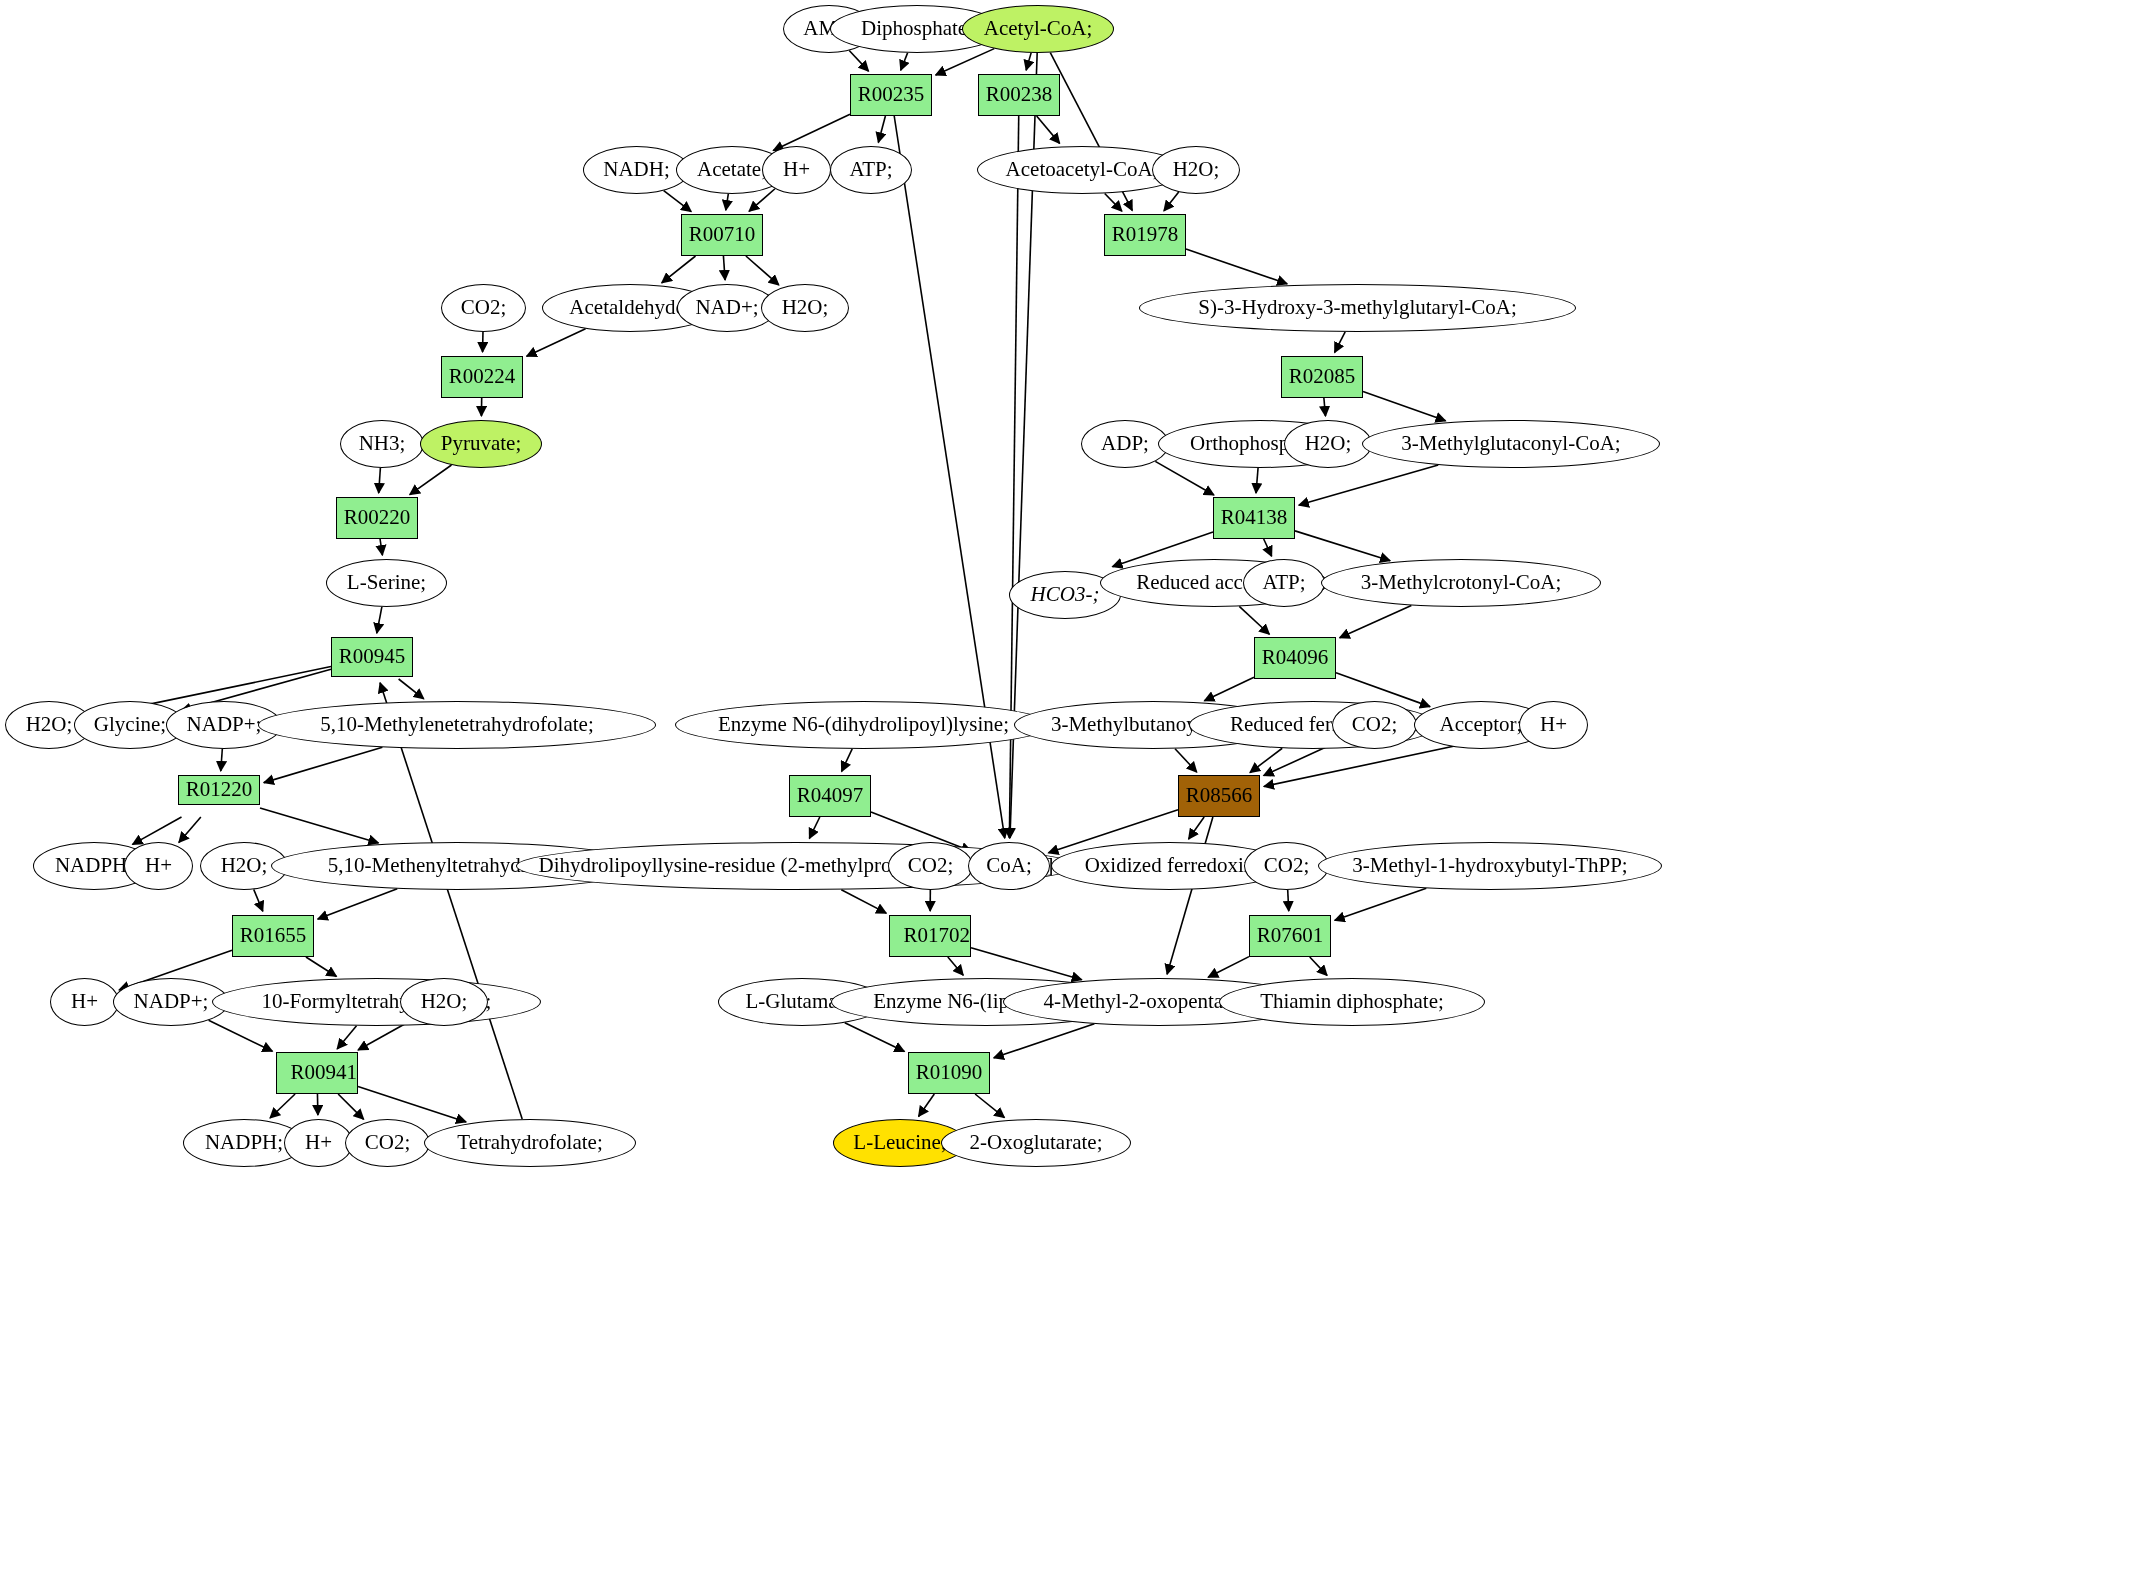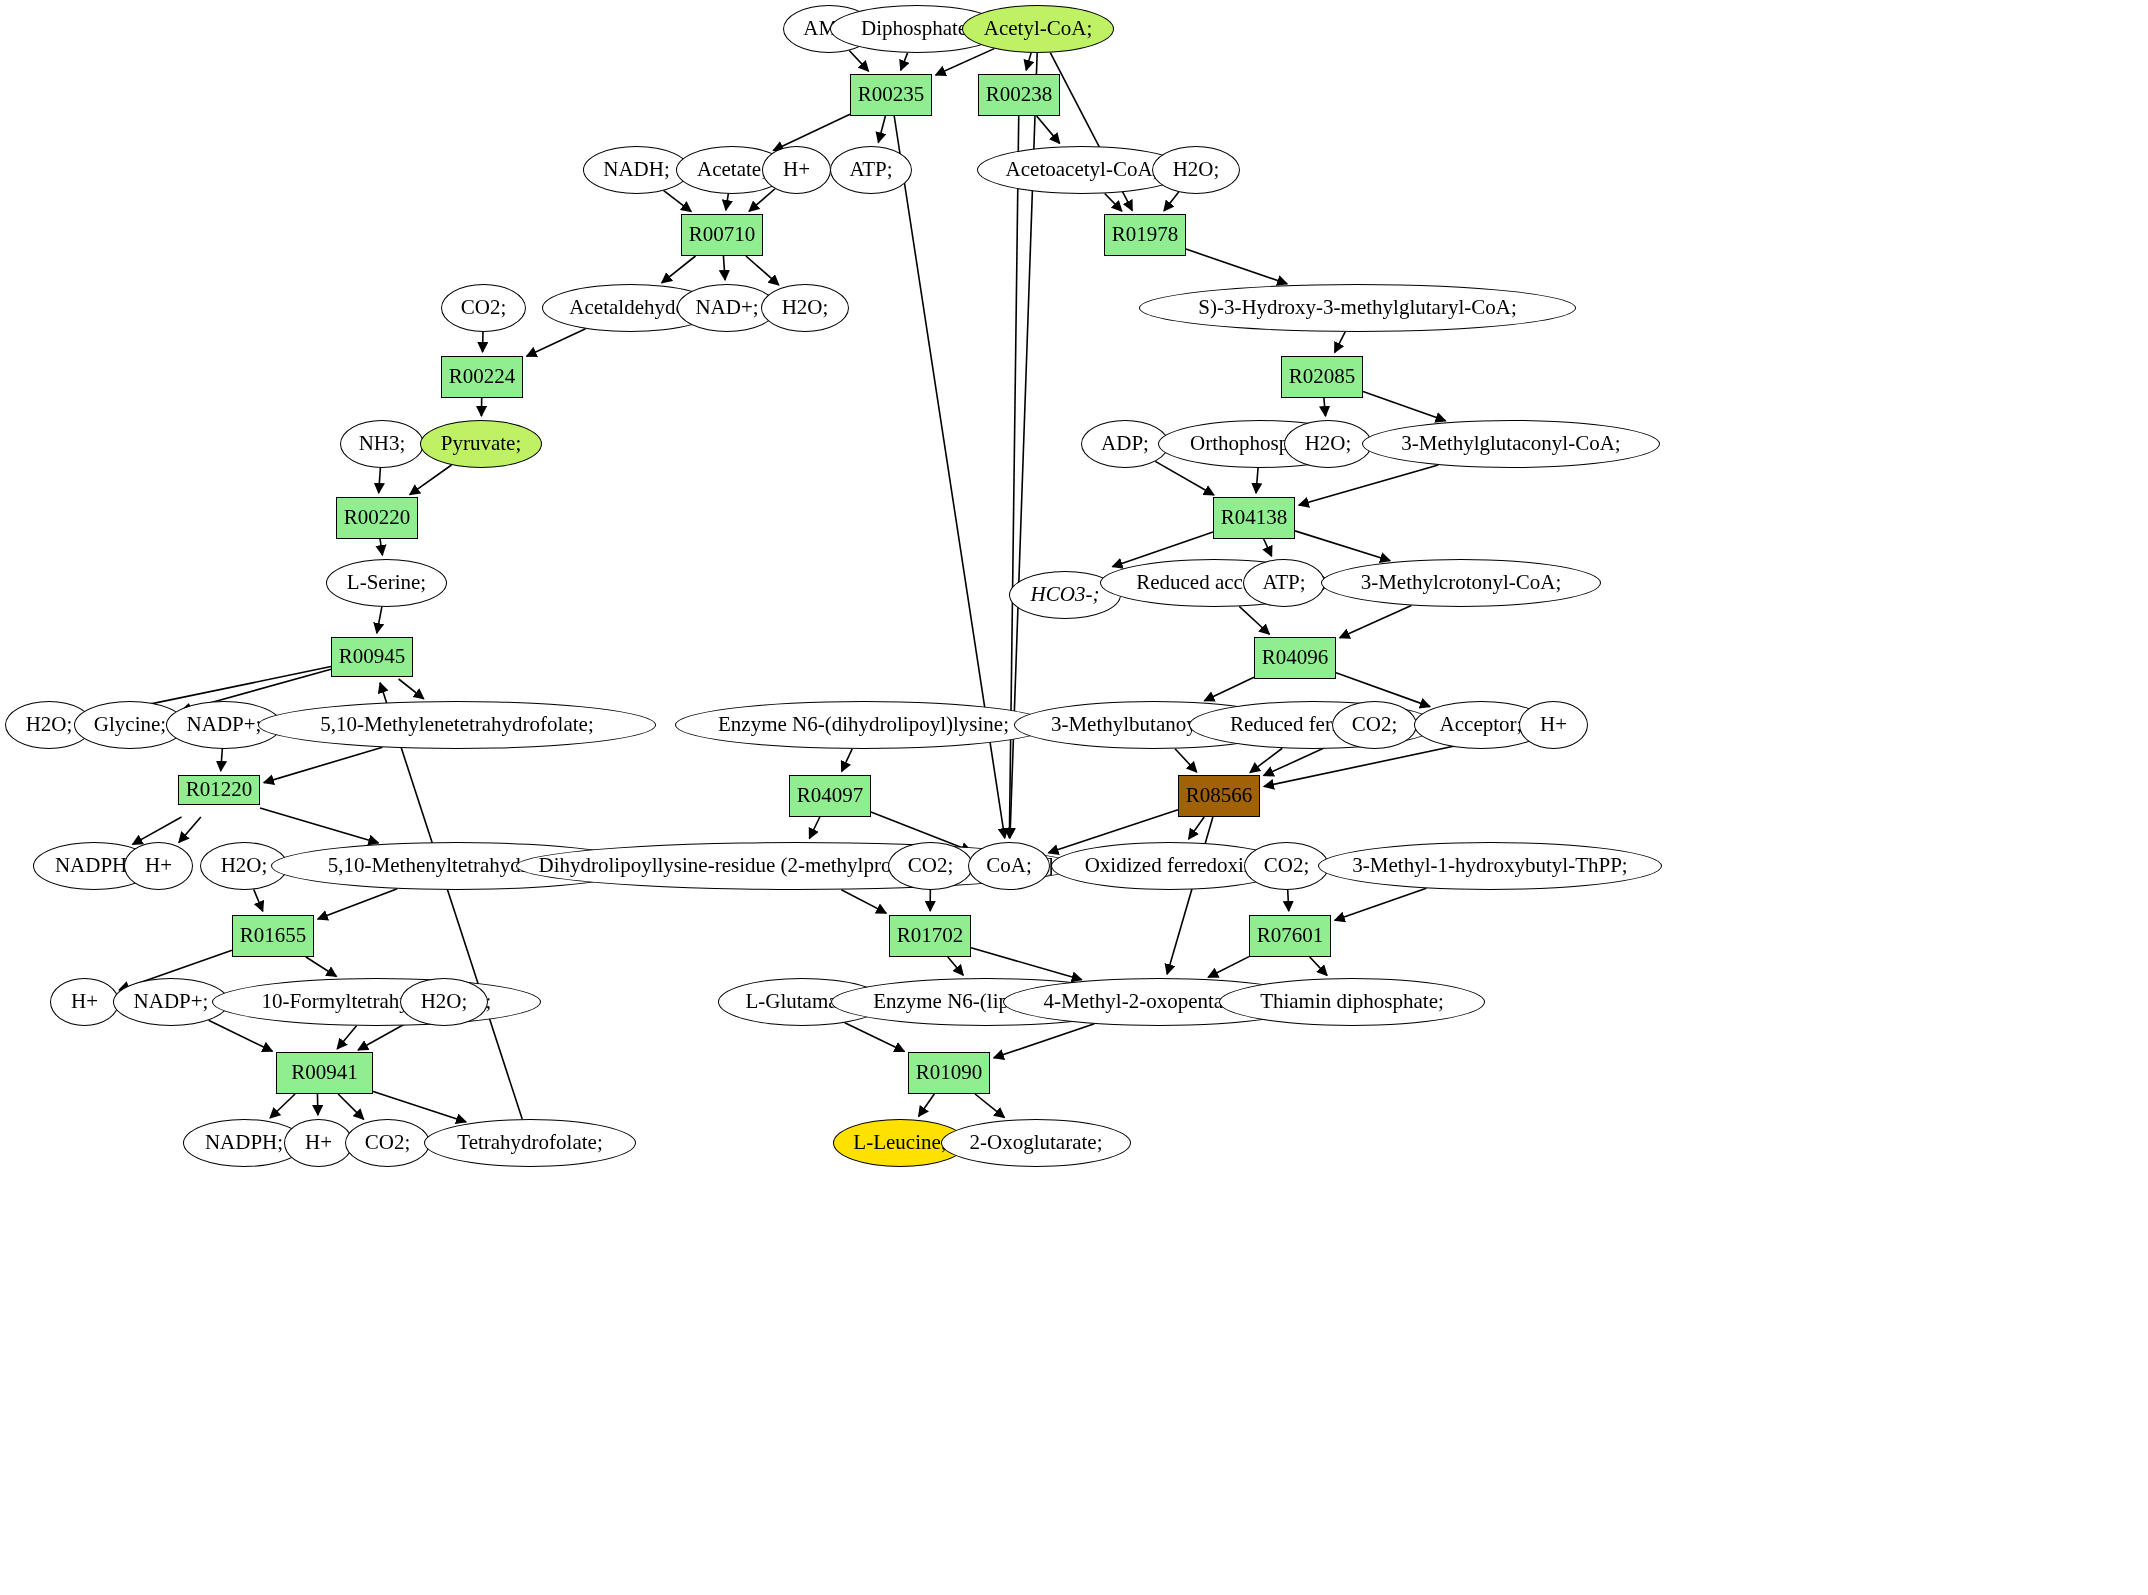--- a/index.html
+++ b/index.html
@@ -327,21 +327,21 @@
       </div>
       <div class="node compound" style="left: 1244px; top: 842px; width: 85px; height: 48px;">
         <span class="node-label">CO2;</span>
       </div>
       <div class="node compound" style="left: 1318px; top: 842px; width: 344px; height: 48px;">
         <span class="node-label">3-Methyl-1-hydroxybutyl-ThPP;</span>
       </div>
       <div class="node reaction" style="left: 232px; top: 915px; width: 82px; height: 42px;">
         <span class="node-label">R01655</span>
       </div>
-      <div class="node reaction" style="left: 889px; top: 915px; width: 82px; height: 42px;">
+      <div class="node reaction" style="left: 889px; top: 915px; width: 82px; height: 42px; justify-content: flex-end;">
         <span class="node-label">R01702</span>
       </div>
       <div class="node reaction" style="left: 1249px; top: 915px; width: 82px; height: 42px;">
         <span class="node-label">R07601</span>
       </div>
       <div class="node compound" style="left: 50px; top: 978px; width: 69px; height: 48px;">
         <span class="node-label">H+</span>
       </div>
       <div class="node compound" style="left: 113px; top: 978px; width: 116px; height: 48px;">
         <span class="node-label">NADP+;</span>
@@ -357,21 +357,21 @@
       </div>
       <div class="node compound" style="left: 831px; top: 978px; width: 310px; height: 48px;">
         <span class="node-label">Enzyme N6-(lipoyl)lysine;</span>
       </div>
       <div class="node compound" style="left: 1003px; top: 978px; width: 312px; height: 48px;">
         <span class="node-label">4-Methyl-2-oxopentanoate;</span>
       </div>
       <div class="node compound" style="left: 1219px; top: 978px; width: 266px; height: 48px;">
         <span class="node-label">Thiamin diphosphate;</span>
       </div>
-      <div class="node reaction" style="left: 276px; top: 1052px; width: 97px; height: 42px;">
+      <div class="node reaction" style="left: 276px; top: 1052px; width: 82px; height: 42px; justify-content: flex-end;">
         <span class="node-label">R00941</span>
       </div>
       <div class="node reaction" style="left: 908px; top: 1052px; width: 82px; height: 42px;">
         <span class="node-label">R01090</span>
       </div>
       <div class="node compound" style="left: 183px; top: 1119px; width: 122px; height: 48px;">
         <span class="node-label">NADPH;</span>
       </div>
       <div class="node compound" style="left: 284px; top: 1119px; width: 69px; height: 48px;">
         <span class="node-label">H+</span>

